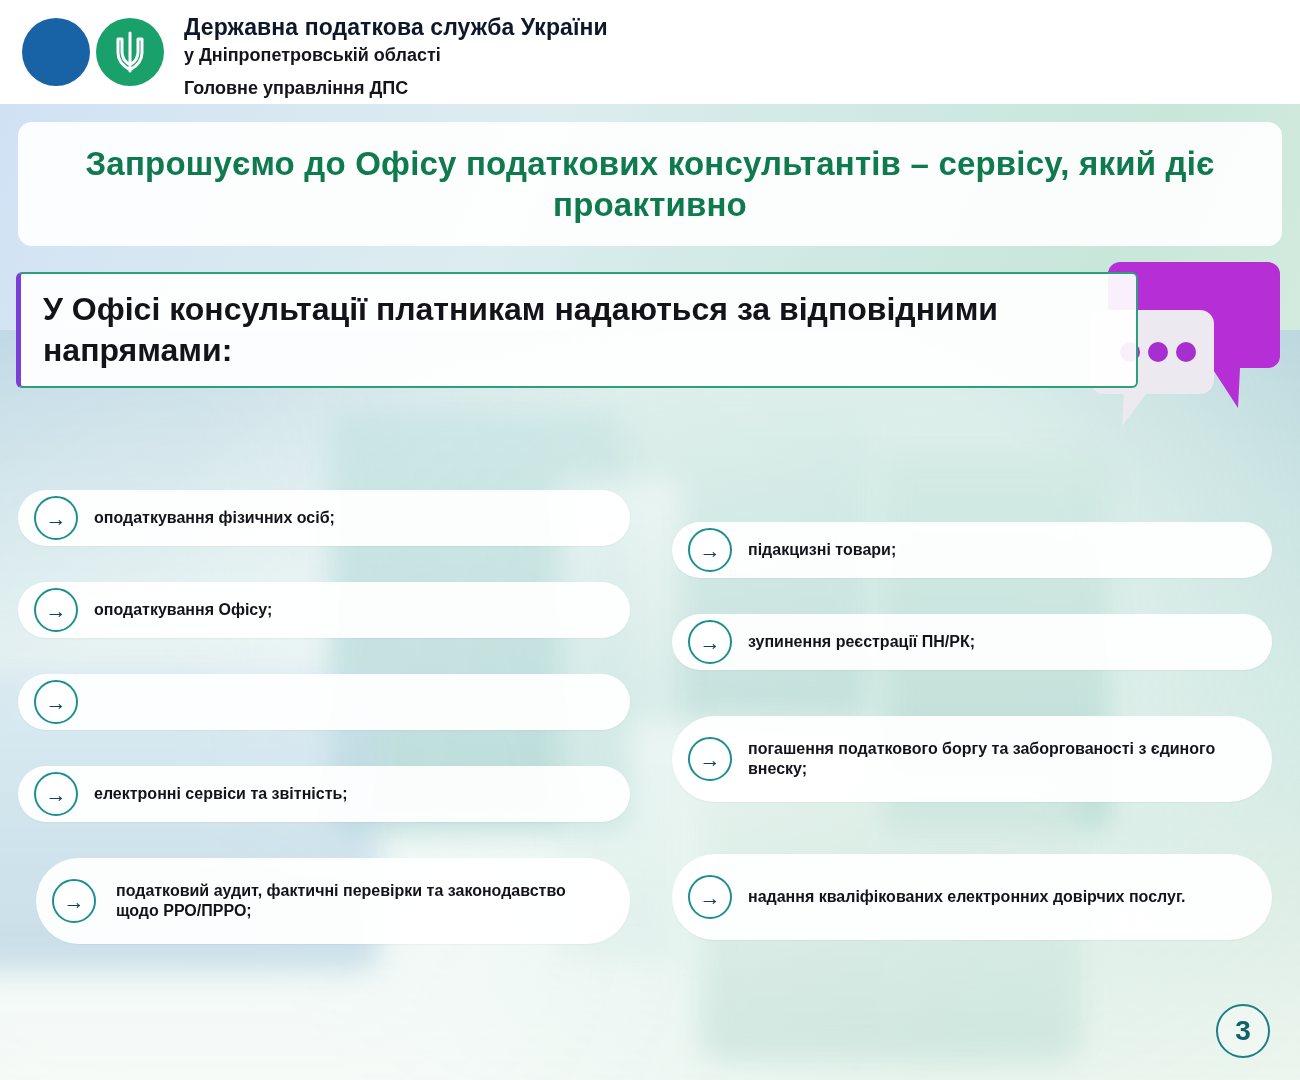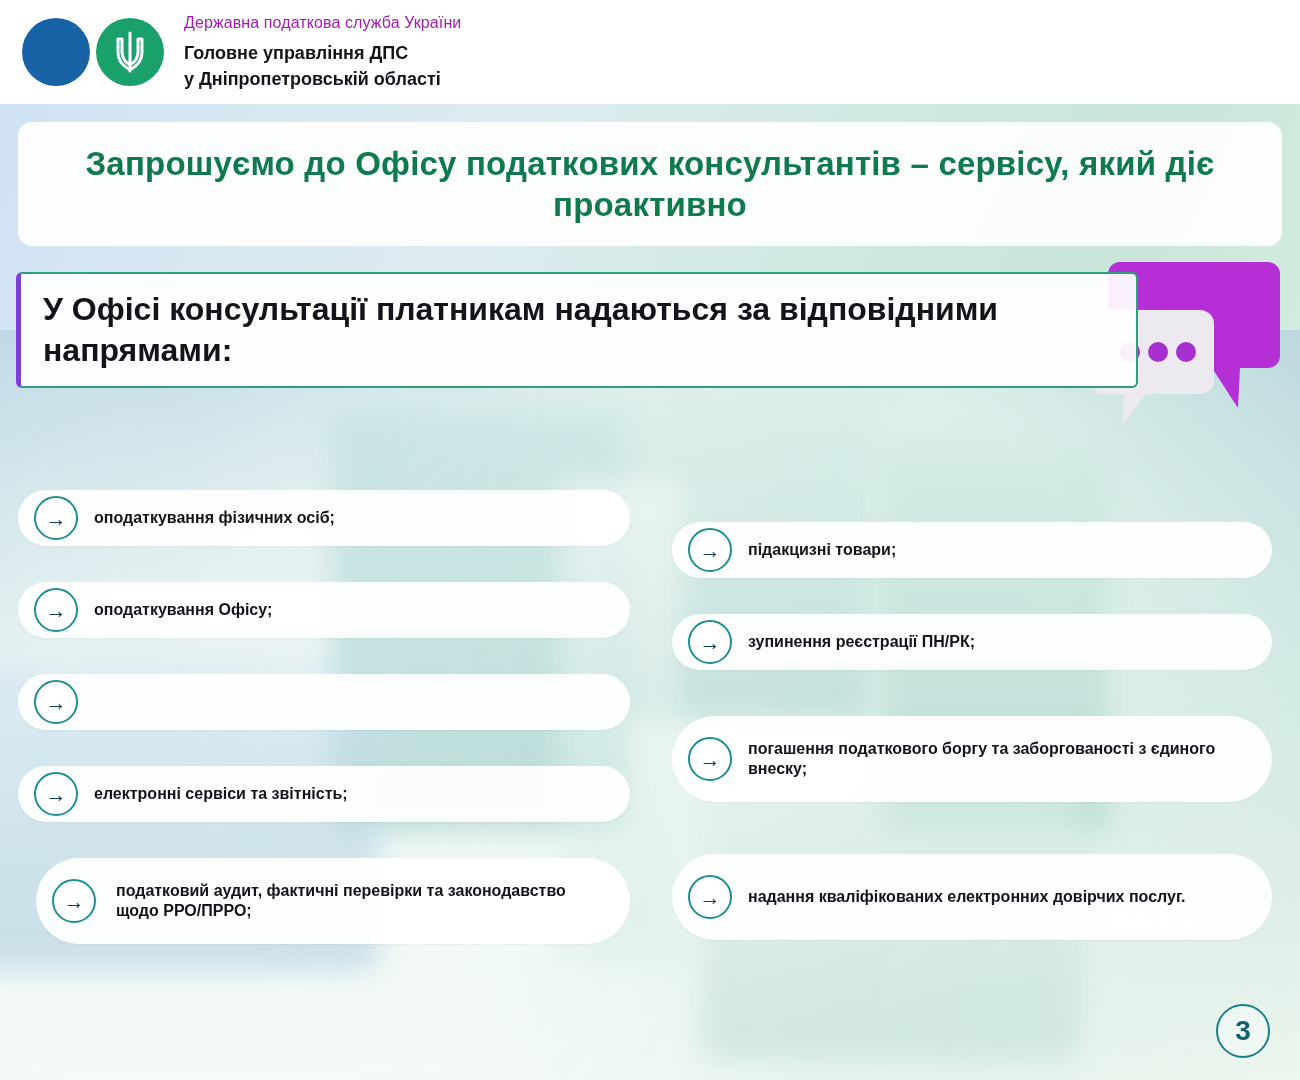--- a/index.html
+++ b/index.html
@@ -51,21 +51,21 @@
   }
   .logo-circle-green {
     position: absolute; left: 96px; top: 18px;
     width: 68px; height: 68px; border-radius: 50%;
     background: #1aa06a;
     display: flex; align-items: center; justify-content: center;
   }
   .logo-circle-green svg { width: 34px; height: 42px; }
   .header-text { position: absolute; left: 184px; top: 12px; }
   .header-title {
-    font-size: 16px; font-weight: 400; color: #a21caf; line-height: 1.32;
+    font-size: 23px; font-weight: 700; color: #0f172a; line-height: 1.32;
     letter-spacing: .1px;
   }
   .header-sub {
     margin-top: 9px;
     font-size: 18px; font-weight: 700; color: #15131a; line-height: 1.3;
   }
 
   
   .title-card {
     position: absolute; left: 18px; top: 122px;
@@ -157,22 +157,22 @@
   <div class="header">
     <div class="logo-circle-blue"></div>
     <div class="logo-circle-green">
       <svg viewBox="0 0 34 42" xmlns="http://www.w3.org/2000/svg" aria-hidden="true">
         <path d="M17 2 L17 40 M5 8 L5 22 C5 30 10 35 17 39 C24 35 29 30 29 22 L29 8
                  L25 8 L25 21 C25 27 22 31 17 34 C12 31 9 27 9 21 L9 8 Z" fill="none" stroke="#ffffff" stroke-width="3" stroke-linecap="round" stroke-linejoin="round"></path>
       </svg>
     </div>
     <div class="header-text">
       <div class="header-title">Державна податкова служба України</div>
+      <div class="header-sub" style="margin-top:2px">у Дніпропетровській області</div>
       <div class="header-sub">Головне управління ДПС</div>
-      <div class="header-sub" style="margin-top:2px">у Дніпропетровській області</div>
     </div>
   </div>
 
   <div class="title-card">
     <div class="t">Запрошуємо до Офісу податкових консультантів – сервісу, який діє проактивно</div>
   </div>
 
   <div class="sub-card">
     <div class="t">У Офісі консультації платникам надаються за відповідними напрямами:</div>
   </div>

